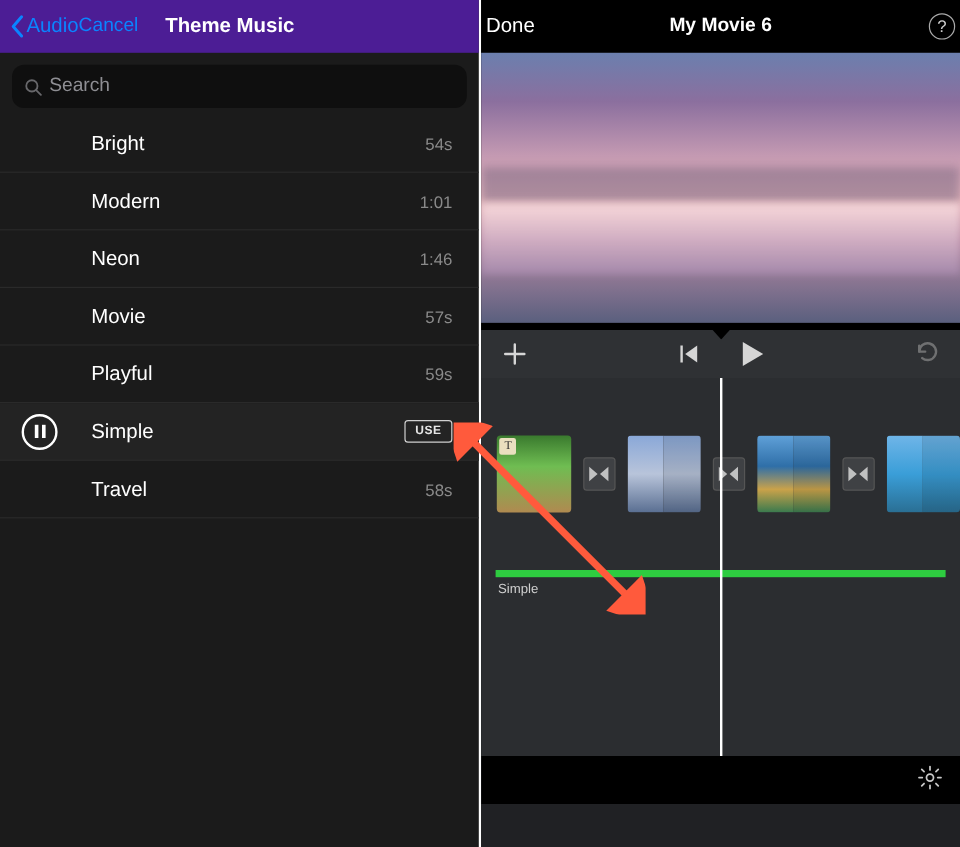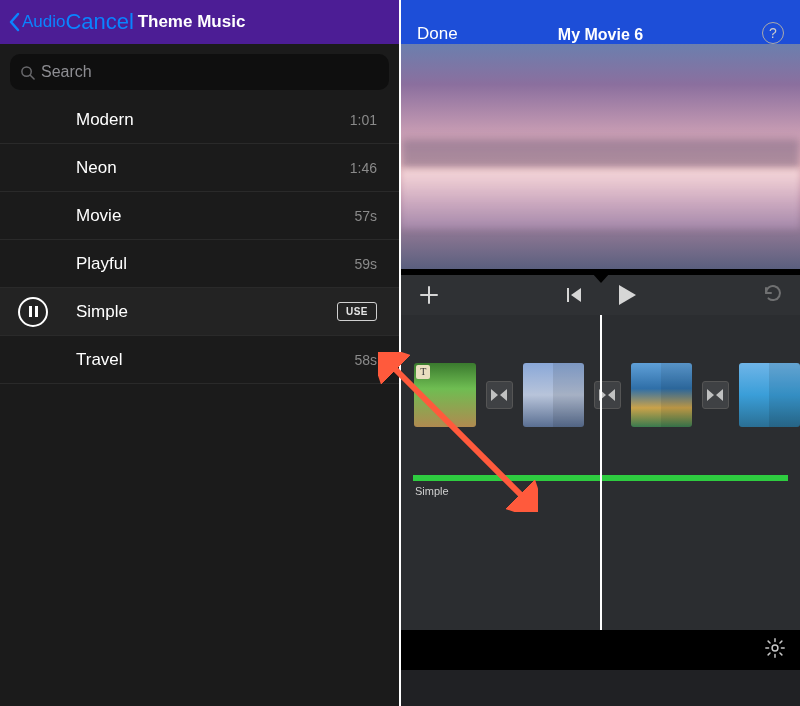--- a/index.html
+++ b/index.html
@@ -7,38 +7,38 @@
   .root { display: flex; width: 800px; height: 706px; }
   .pane { flex: 1; position: relative; background: #1b1b1b; }
   .pane.left { border-right: 2px solid #fff; }
   .pane.right { background: #202124; }
 
   
   .nav-l { height: 44px; display: flex; align-items: center; padding: 0 8px; background: #4c1d95; }
   .nav-title { position: absolute; left: 0; right: 16px; text-align: center; color: #fff; font-size: 17px; font-weight: 600; pointer-events: none; }
   .nav-back { display: flex; align-items: center; color: #0a84ff; font-size: 17px; }
   .nav-back svg { margin-right: 2px; }
-  .nav-cancel { color: #0a84ff; font-size: 22px; }
+  .nav-cancel { color: #0a84ff; font-size: 16px; }
 
   .search-wrap { padding: 10px 10px 6px 10px; }
   .search-field { height: 36px; background: #0f0f0f; border-radius: 10px; display: flex; align-items: center; padding: 0 10px; color: #8e8e93; font-size: 16px; }
   .search-field svg { margin-right: 6px; opacity: .7; }
 
   .list { }
   .row { display: flex; align-items: center; height: 48px; padding-left: 76px; padding-right: 22px; border-bottom: 1px solid #2a2a2a; position: relative; color: #fff; }
   .row .label { font-size: 17px; }
   .row .dur { margin-left: auto; color: #8a8a8a; font-size: 14px; }
   .row .use-btn { margin-left: auto; border: 1px solid #d0d0d0; color: #e5e5e5; font-size: 10px; font-weight: 700; letter-spacing: .5px; padding: 3px 8px; border-radius: 3px; }
   .row.selected { background: #232323; }
   .pause-btn { position: absolute; left: 18px; top: 50%; transform: translateY(-50%); width: 30px; height: 30px; border: 2px solid #fff; border-radius: 50%; display: flex; align-items: center; justify-content: center; }
   .pause-btn .bars { display: flex; gap: 3px; }
   .pause-btn .bars span { width: 3px; height: 11px; background: #fff; display: block; }
 
   
-  .nav-r { height: 44px; display: flex; align-items: flex-end; justify-content: space-between; padding: 0 16px; background: #1d4ed8; color: #fff; position: relative; }
+  .nav-r { height: 44px; display: flex; align-items: center; justify-content: space-between; padding: 0 4px; background: #000000; color: #fff; position: relative; }
   .nav-r .title { position: absolute; left: 0; right: 0; text-align: center; font-size: 16px; font-weight: 600; pointer-events: none; }
   .nav-r .done { color: #fff; font-size: 17px; }
   .help-circle { width: 22px; height: 22px; border: 1px solid #aaa; border-radius: 50%; display: flex; align-items: center; justify-content: center; color: #ccc; font-size: 14px; }
 
   .preview { height: 225px; background: linear-gradient(180deg,#6b7fae 0%,#8b6f9e 18%,#cfa2b6 42%,#e7b7bd 55%,#b78aa4 70%,#5a5f7e 100%); position: relative; overflow: hidden; }
   .cloud-band { position:absolute; left:0; right:0; height:60px; bottom:40px; background:linear-gradient(180deg,rgba(255,230,230,.7),rgba(180,150,190,.5)); filter:blur(3px); }
   .cloud-band2 { position:absolute; left:0; right:0; height:30px; bottom:100px; background:rgba(90,80,110,.4); filter:blur(4px); }
   .divider-black { height: 6px; background: #000; }
 
   .toolbar { height: 40px; background: #2f3134; display: flex; align-items: center; position: relative; color: #d6d6d6; }
@@ -94,20 +94,24 @@
         <svg width="15" height="15" viewBox="0 0 16 16">
             <circle cx="7" cy="7" r="5" stroke="#8e8e93" stroke-width="1.6" fill="none"></circle>
             <line x1="11" y1="11" x2="15" y2="15" stroke="#8e8e93" stroke-width="1.6" stroke-linecap="round"></line>
           </svg>
         <span>Search</span>
       </div>
     </div>
 
     <div class="list">
       <div class="row">
+        <span class="label">Bright</span>
+        <span class="dur">54s</span>
+      </div>
+      <div class="row">
         <span class="label">Modern</span>
         <span class="dur">1:01</span>
       </div>
       <div class="row">
         <span class="label">Neon</span>
         <span class="dur">1:46</span>
       </div>
       <div class="row">
         <span class="label">Movie</span>
         <span class="dur">57s</span>

